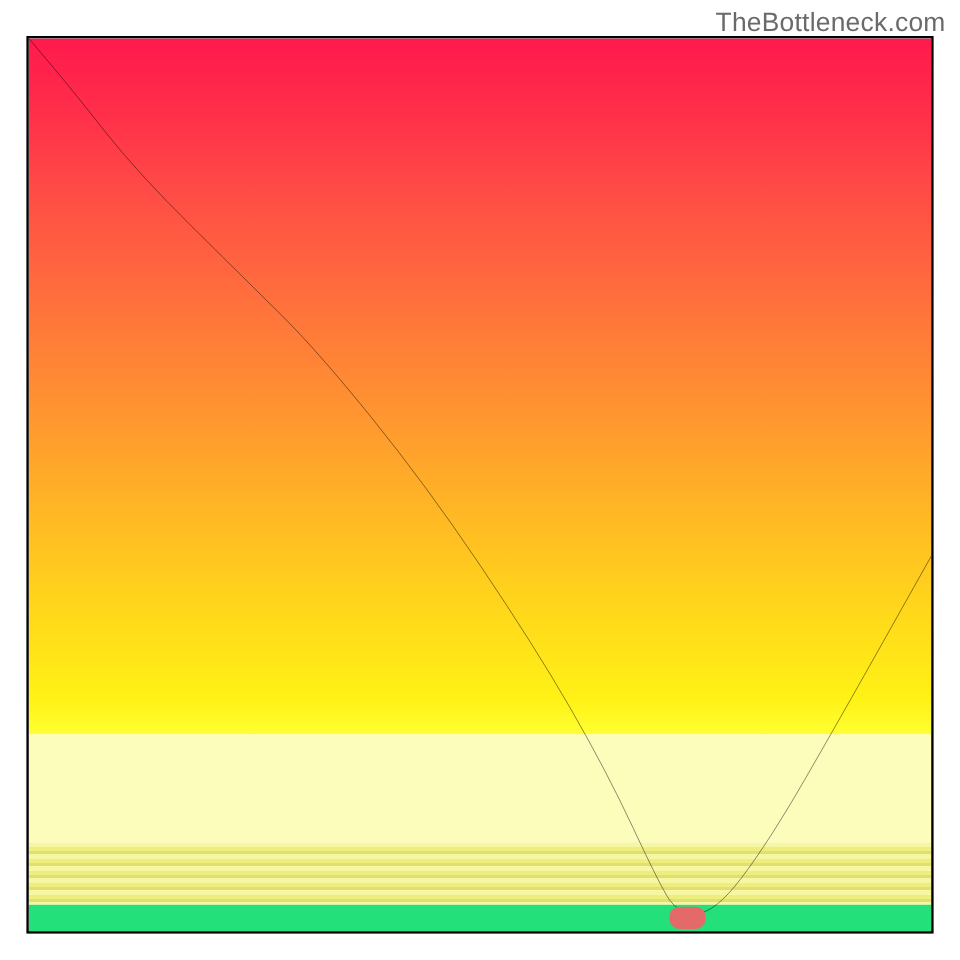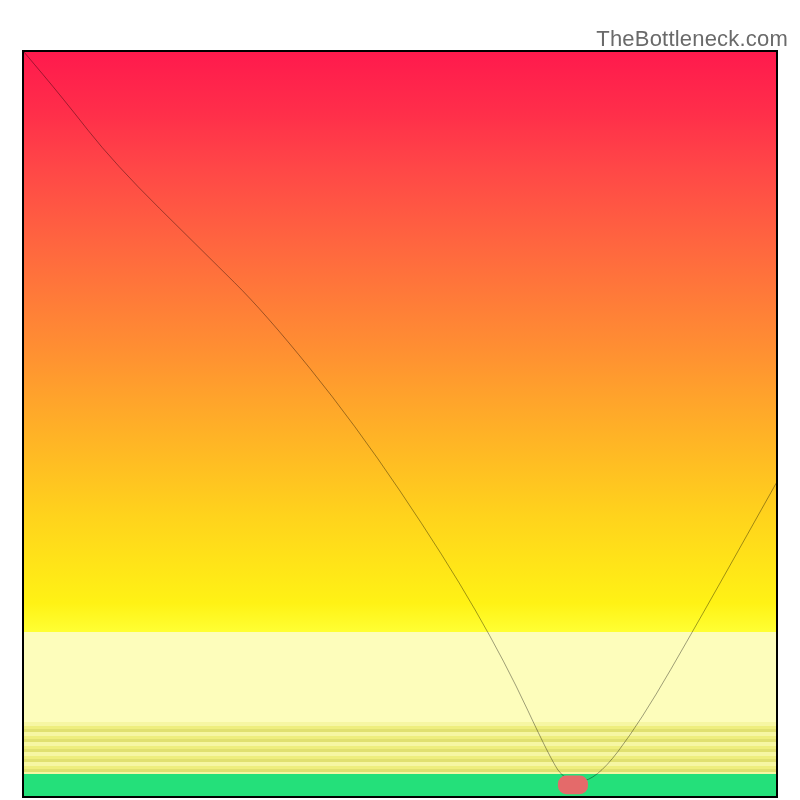--- a/index.html
+++ b/index.html
@@ -7,21 +7,20 @@
     padding: 0;
     width: 800px;
     height: 800px;
     background: #ffffff;
     font-family: Arial, Helvetica, sans-serif;
   }
   .container {
     position: relative;
     width: 800px;
     height: 576px;
-    margin-top: 20px;
   }
   .watermark {
     position: absolute;
     top: 6px;
     right: 12px;
     color: #6a6a6a;
     font-size: 22px;
     letter-spacing: 0.2px;
     z-index: 50;
   }

